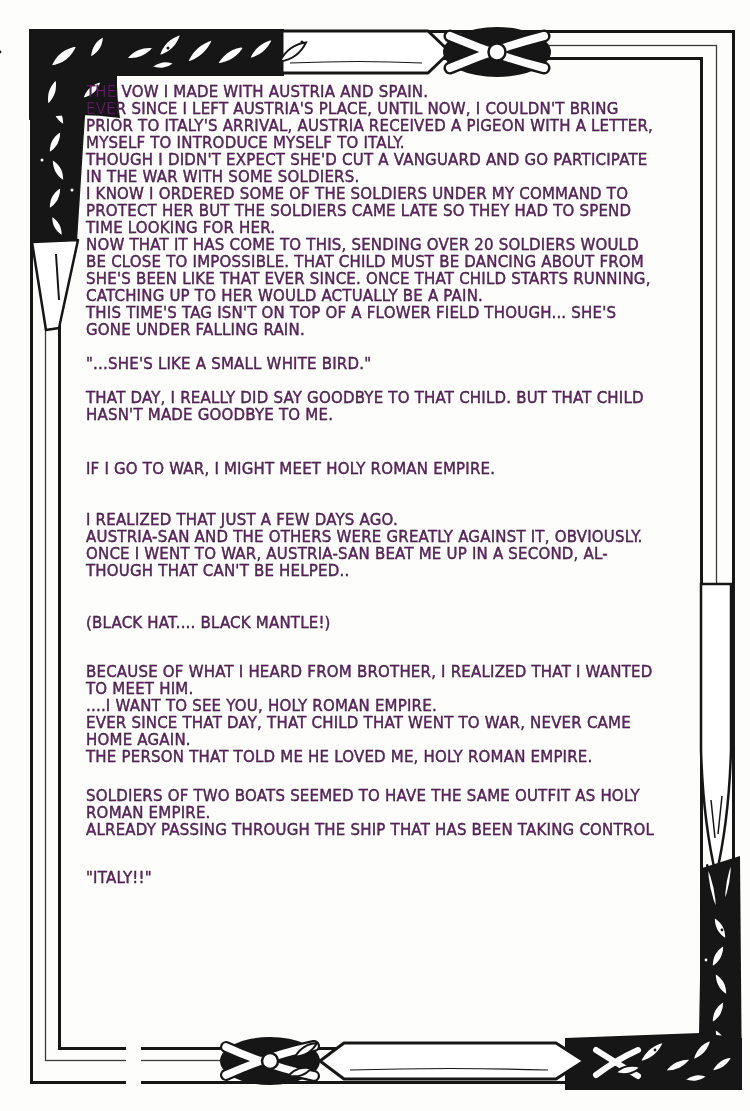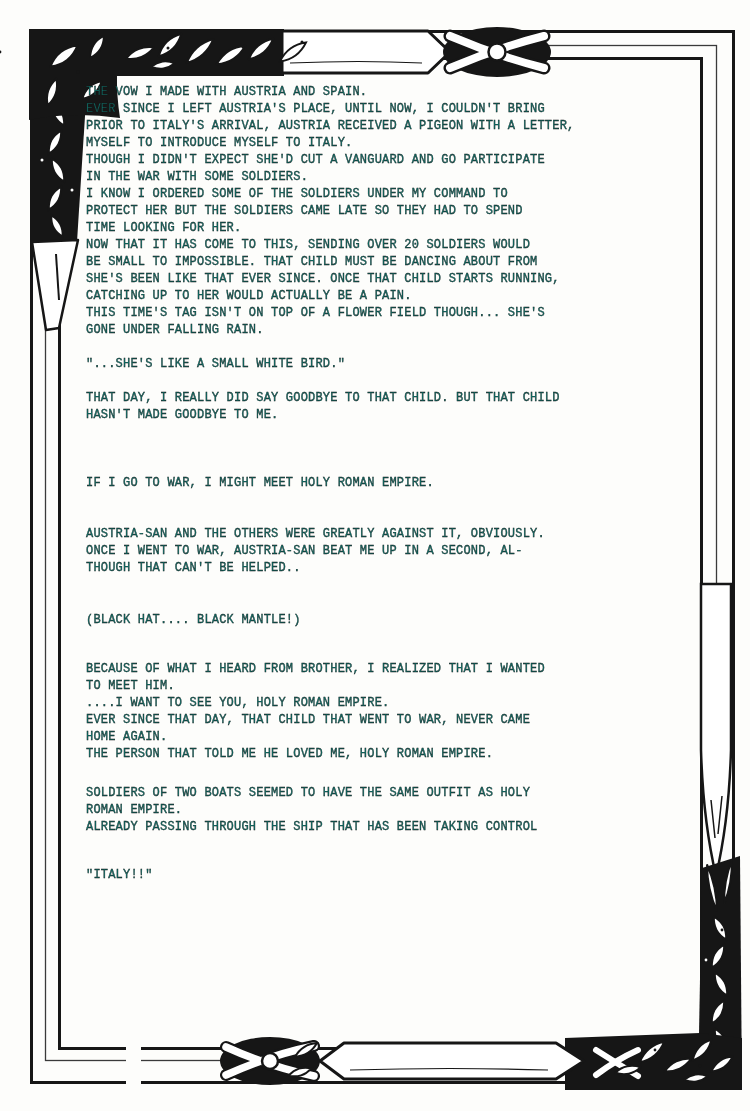--- a/index.html
+++ b/index.html
@@ -4,26 +4,26 @@
 <style>
   html,body{margin:0;padding:0;}
   body{
     width:750px;height:1111px;position:relative;overflow:hidden;
     background:#fdfdfb;
     font-family:"DejaVu Sans",sans-serif;
   }
   .frame-svg{position:absolute;left:0;top:0;width:750px;height:1111px;}
   .text-area{
     position:absolute;left:86px;top:84px;width:592px;
-    color:#0f766e;font-size:12px;line-height:17px;letter-spacing:.2px;font-family:Liberation Mono, monospace;
+    color:#701a75;font-size:15px;line-height:17px;letter-spacing:.2px;
     -webkit-text-stroke:.35px #161616;
   }
   .blk p{margin:0;}
   .ln{white-space:nowrap;}
-  .b2{margin-top:17px}.b3{margin-top:17px}.b4{margin-top:51px}.b5{margin-top:34px}
+  .b2{margin-top:17px}.b3{margin-top:17px}.b4{margin-top:37px}.b5{margin-top:34px}
   .b6{margin-top:35px}.b7{margin-top:32px}.b8{margin-top:22px}.b9{margin-top:31px}
 </style>
 </head>
 <body>
 
 <svg class="frame-svg" viewBox="0 0 750 1111" aria-hidden="true">
   <defs>
     <path id="leaf" d="M-1,0 Q-0.5,-0.5 0,-0.5 Q0.5,-0.5 1,0 Q0.5,0.5 0,0.5 Q-0.5,0.5 -1,0 Z" vector-effect="non-scaling-stroke"></path>
   </defs>
 
@@ -165,41 +165,42 @@
     <p class="ln">THE VOW I MADE WITH AUSTRIA AND SPAIN.</p>
     <p class="ln">EVER SINCE I LEFT AUSTRIA'S PLACE, UNTIL NOW, I COULDN'T BRING</p>
     <p class="ln">PRIOR TO ITALY'S ARRIVAL, AUSTRIA RECEIVED A PIGEON WITH A LETTER,</p>
     <p class="ln">MYSELF TO INTRODUCE MYSELF TO ITALY.</p>
     <p class="ln">THOUGH I DIDN'T EXPECT SHE'D CUT A VANGUARD AND GO PARTICIPATE</p>
     <p class="ln">IN THE WAR WITH SOME SOLDIERS.</p>
     <p class="ln">I KNOW I ORDERED SOME OF THE SOLDIERS UNDER MY COMMAND TO</p>
     <p class="ln">PROTECT HER BUT THE SOLDIERS CAME LATE SO THEY HAD TO SPEND</p>
     <p class="ln">TIME LOOKING FOR HER.</p>
     <p class="ln">NOW THAT IT HAS COME TO THIS, SENDING OVER 20 SOLDIERS WOULD</p>
-    <p class="ln">BE SMALL TO IMPOSSIBLE. THAT CHILD MUST BE DANCING ABOUT FROM</p>
+    <p class="ln">BE CLOSE TO IMPOSSIBLE. THAT CHILD MUST BE DANCING ABOUT FROM</p>
     <p class="ln">SHE'S BEEN LIKE THAT EVER SINCE. ONCE THAT CHILD STARTS RUNNING,</p>
     <p class="ln">CATCHING UP TO HER WOULD ACTUALLY BE A PAIN.</p>
     <p class="ln">THIS TIME'S TAG ISN'T ON TOP OF A FLOWER FIELD THOUGH... SHE'S</p>
     <p class="ln">GONE UNDER FALLING RAIN.</p>
   </section>
 
   <section class="blk b2">
     <p class="ln">"...SHE'S LIKE A SMALL WHITE BIRD."</p>
   </section>
 
   <section class="blk b3">
     <p class="ln">THAT DAY, I REALLY DID SAY GOODBYE TO THAT CHILD. BUT THAT CHILD</p>
     <p class="ln">HASN'T MADE GOODBYE TO ME.</p>
   </section>
 
   <section class="blk b4">
     <p class="ln">IF I GO TO WAR, I MIGHT MEET HOLY ROMAN EMPIRE.</p>
   </section>
 
   <section class="blk b5">
+    <p class="ln">I REALIZED THAT JUST A FEW DAYS AGO.</p>
     <p class="ln">AUSTRIA-SAN AND THE OTHERS WERE GREATLY AGAINST IT, OBVIOUSLY.</p>
     <p class="ln">ONCE I WENT TO WAR, AUSTRIA-SAN BEAT ME UP IN A SECOND, AL-</p>
     <p class="ln">THOUGH THAT CAN'T BE HELPED..</p>
   </section>
 
   <section class="blk b6">
     <p class="ln">(BLACK HAT.... BLACK MANTLE!)</p>
   </section>
 
   <section class="blk b7">

